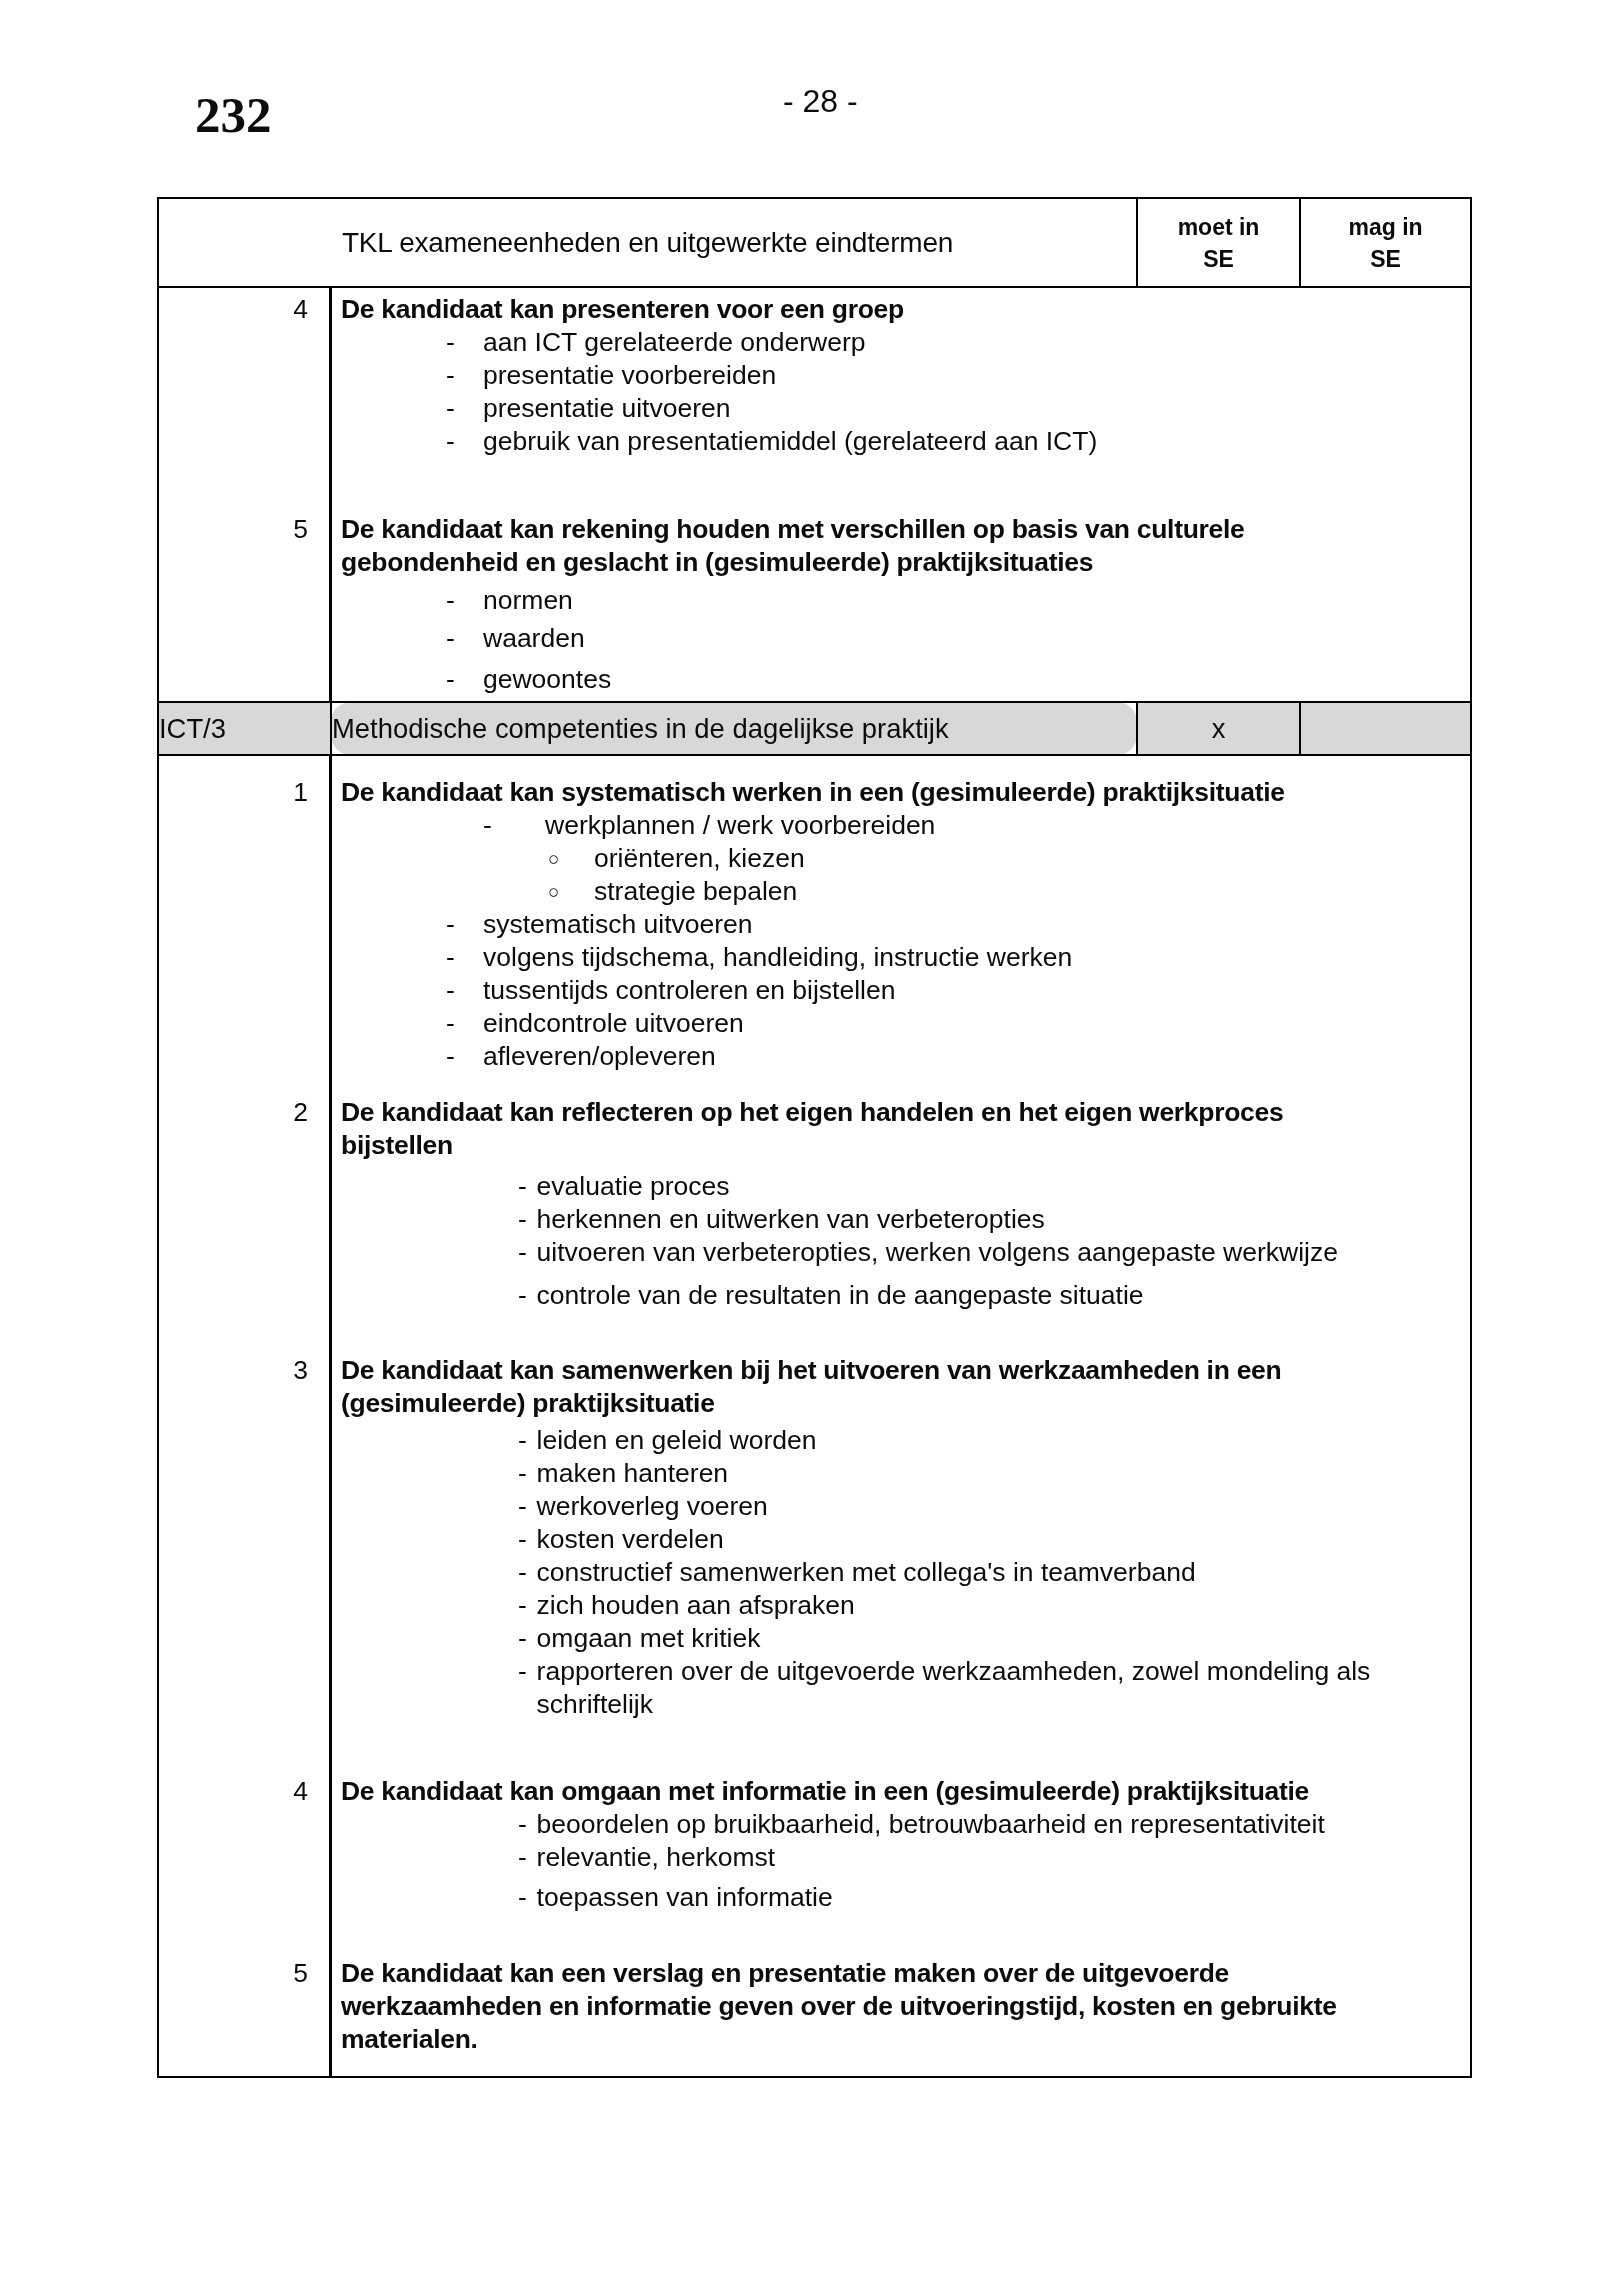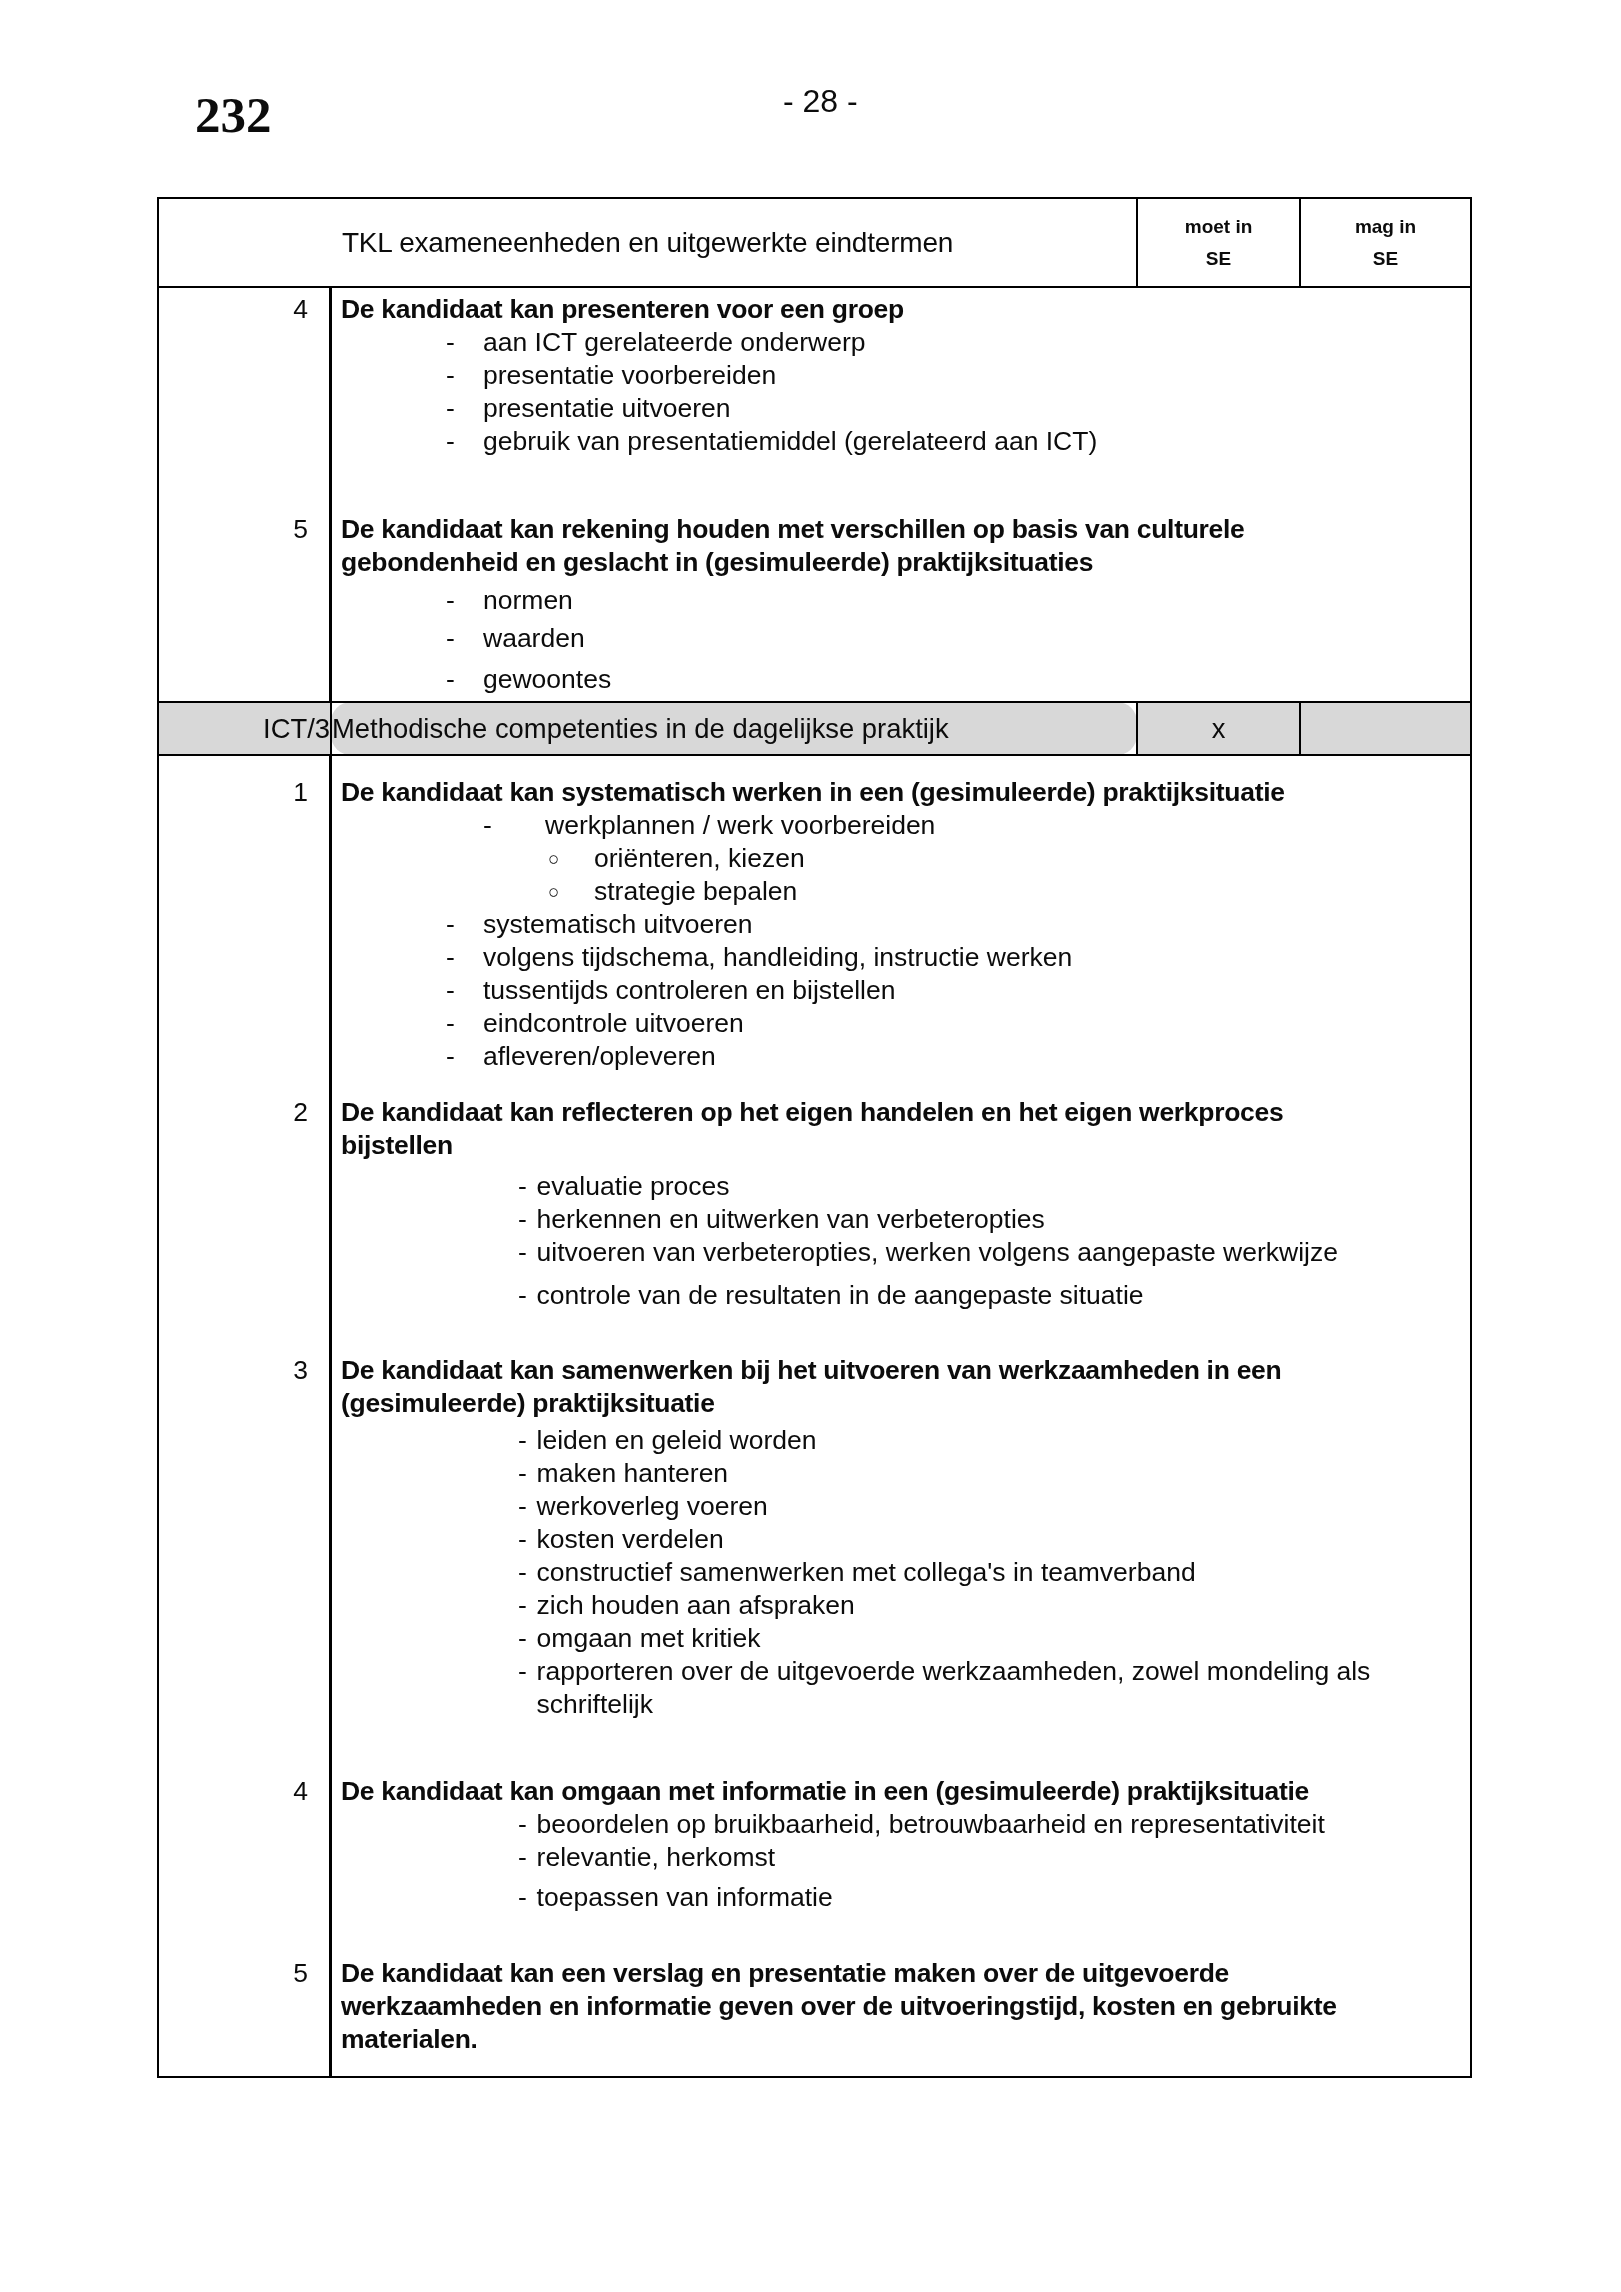--- a/index.html
+++ b/index.html
@@ -25,25 +25,25 @@
     position:absolute;left:157px;top:197px;
     width:1311px;
     border-collapse:collapse;table-layout:fixed;
   }
   table.doc td{border:2.9px solid #000;padding:0;vertical-align:middle;}
   col.c1{width:173px}col.c2{width:806px}col.c3{width:163px}col.c4{width:171px}
 
   tr.hdr td{height:87px;}
   td.hdr-title{padding-left:13.7px;font-size:28px;font-weight:normal;letter-spacing:-0.2px;text-align:center;}
   td.hdr-col{
-    text-align:center;font-weight:bold;font-size:19px;line-height:32px;
+    text-align:center;font-weight:bold;font-size:23px;line-height:32px;
     white-space:pre-line;
   }
   tr.sec td{height:51px;background:#d8d8d8;font-size:27.4px;}
-  td.sec-code{padding-left:12.7px;text-align:right;}
+  td.sec-code{padding-left:12.7px;}
   td.sec-label{padding-left:11.8px;border-radius:20px;}
   td.sec-mark{text-align:center;font-size:26.5px;}
 
   td.blk{position:relative;vertical-align:top;}
   td.blk::before{
     content:"";position:absolute;left:170px;top:0;bottom:0;width:2.9px;background:#000;
   }
   td.blk1{height:413px;padding-top:5.9px;}
   td.blk2{height:1320px;padding-top:7.8px;}
 

